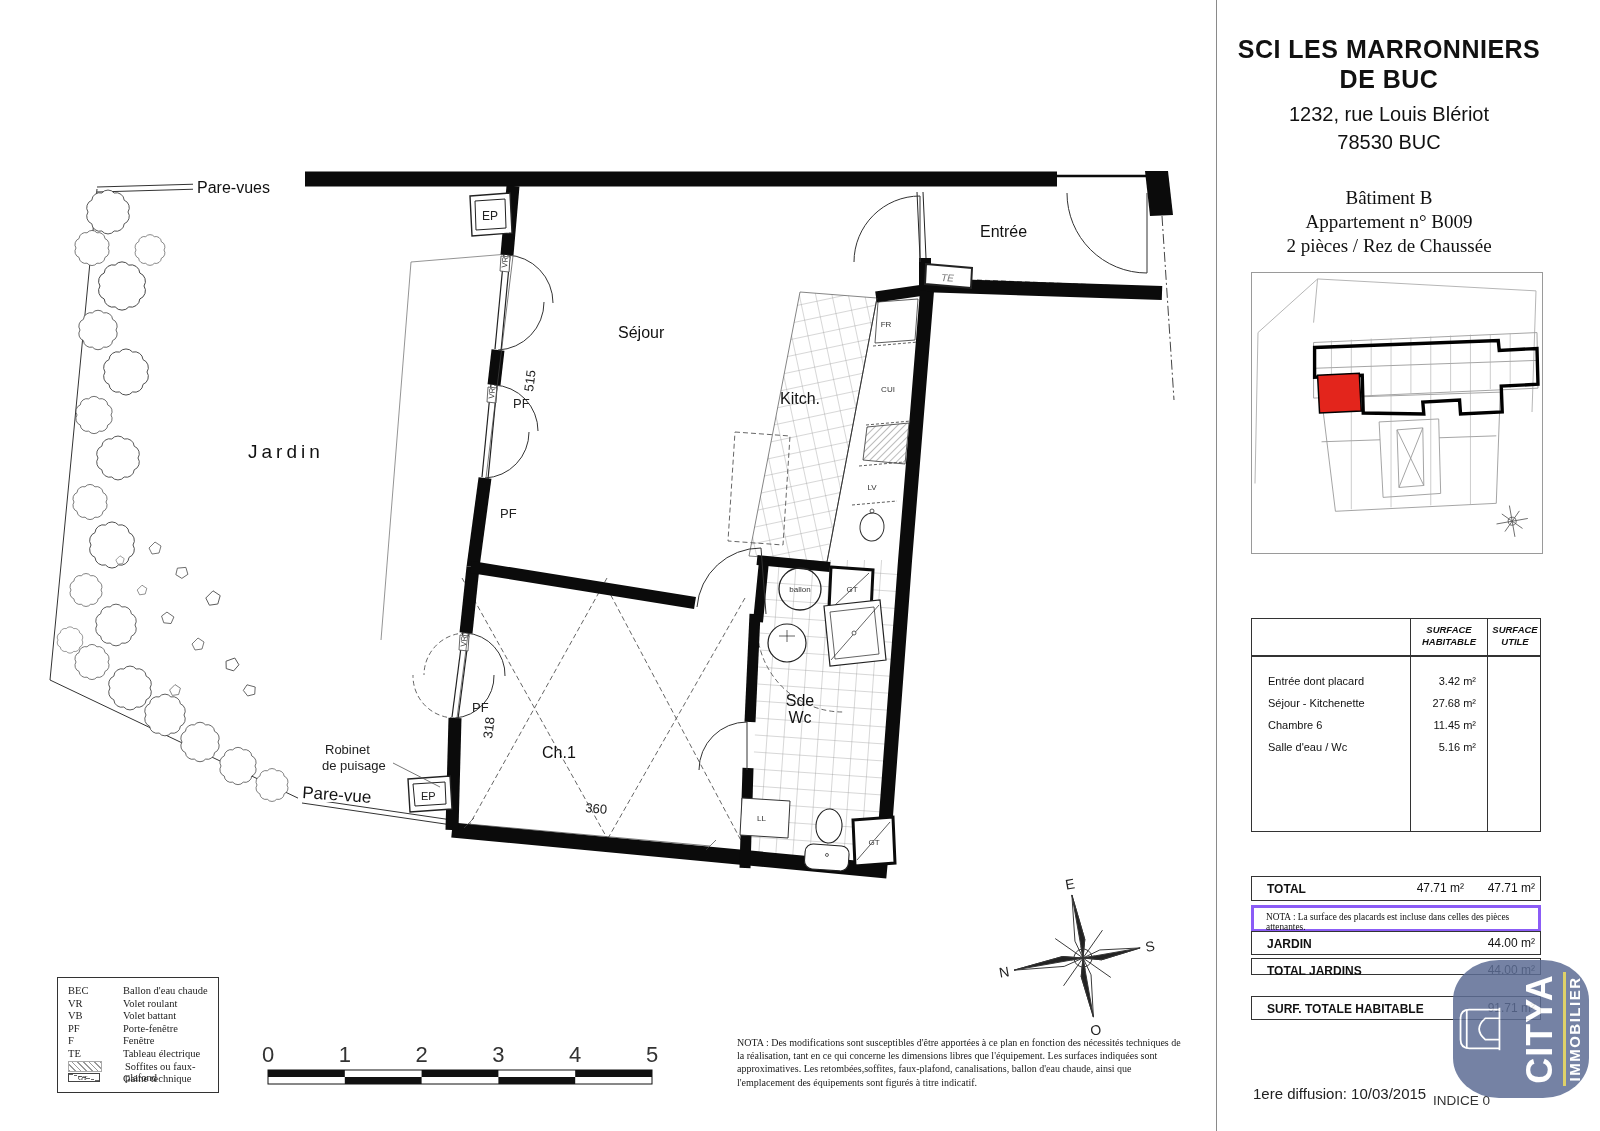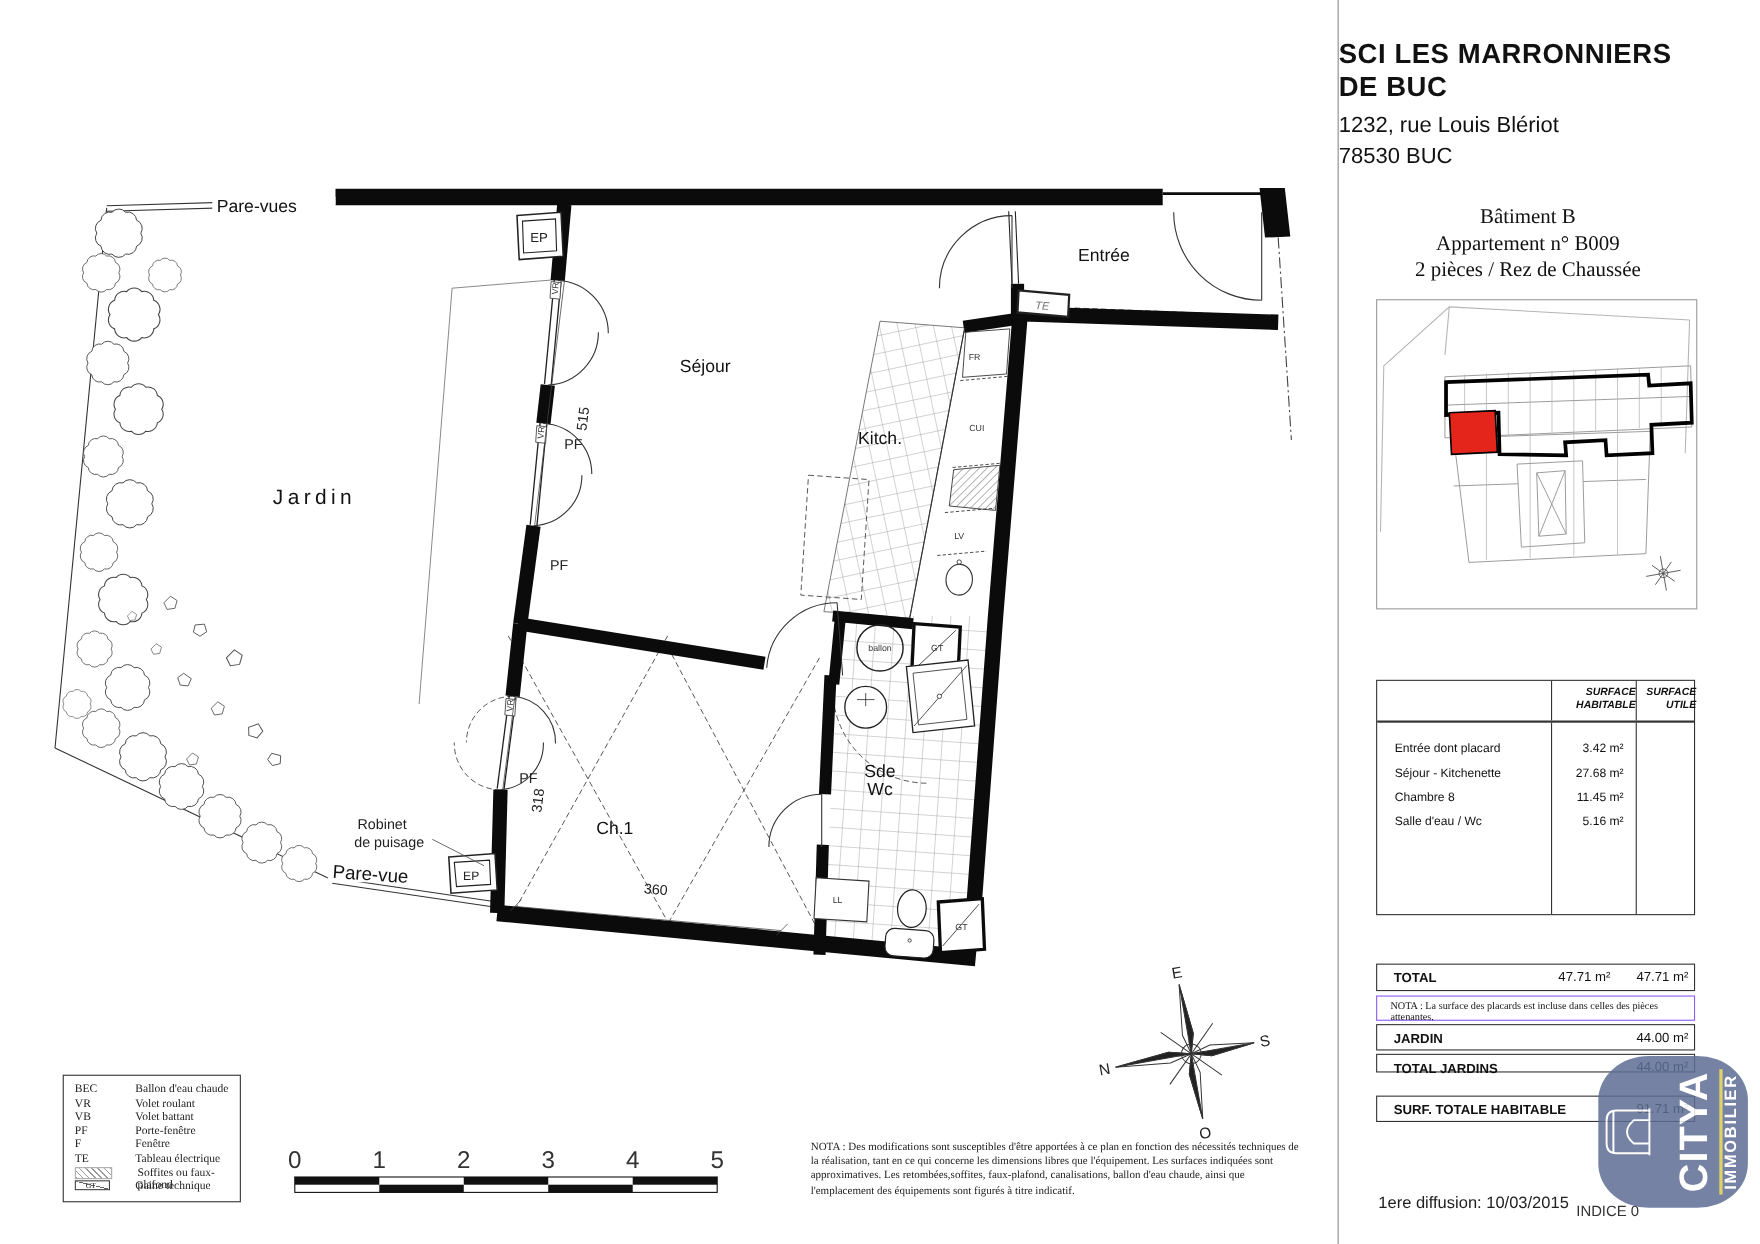--- a/index.html
+++ b/index.html
@@ -18,47 +18,47 @@
             border:0.5px solid #aaa;}
   .sw-gt{border:1px solid #444;position:relative;font-size:7px;line-height:8px;
          padding-left:9px;box-sizing:border-box;
          background:linear-gradient(to top right,transparent 47%,#666 47%,#666 53%,transparent 53%);}
   
   .nota-bottom{position:absolute;left:737px;top:1036px;width:452px;
       font-family:"Liberation Serif",serif;font-size:10px;line-height:1.32;color:#1a1a1a;}
   
   .right-panel{position:absolute;left:1216px;top:0;width:384px;height:1131px;
                border-left:1px solid #8a8a8a;}
-  .rp-head{position:absolute;left:0;top:34px;width:344px;text-align:left;}
+  .rp-head{position:absolute;left:0;top:34px;width:344px;text-align:center;}
   .rp-title{font-size:25px;font-weight:bold;line-height:30px;letter-spacing:.5px;}
   .rp-addr{font-size:20px;line-height:28px;margin-top:6px;}
   .rp-bat{position:absolute;left:0;top:186px;width:344px;text-align:center;
           font-family:"Liberation Serif",serif;font-size:19px;line-height:24px;}
   .siteplan-box{position:absolute;left:34px;top:272px;width:290px;height:280px;
                 border:1px solid #9a9a9a;}
   
   .tbl{position:absolute;left:34px;top:618px;width:290px;border:1.5px solid #333;
        box-sizing:border-box;}
   .tbl-head{display:flex;border-bottom:2px solid #333;height:36px;}
   .th-sp{width:158px;flex:none;}
-  .th{flex:none;font-size:9.5px;font-weight:bold;font-style:italic;text-align:right;
+  .th{flex:none;font-size:9.5px;font-weight:bold;font-style:italic;text-align:center;
       padding-top:5px;line-height:12px;border-left:1.2px solid #333;box-sizing:border-box;}
   .th.hab{width:77px;}
   .th.utl{width:55px;}
   .tbl-body{position:relative;height:174px;}
   .colline{position:absolute;top:0;bottom:0;width:0;border-left:1.2px solid #333;}
   .tr{position:absolute;left:0;width:100%;height:22px;font-size:11px;}
   .td-label{position:absolute;left:16px;}
   .td-hab{position:absolute;left:158px;width:66px;text-align:right;}
   .rowbox{position:absolute;left:34px;width:290px;border:1.5px solid #333;
           box-sizing:border-box;font-size:12px;font-weight:bold;}
   .rowbox .lbl{position:absolute;left:15px;top:5px;}
   .rowbox .v1{position:absolute;right:76px;top:4px;font-weight:normal;font-size:12px;}
   .rowbox .v2{position:absolute;right:5px;top:4px;font-weight:normal;font-size:12px;}
-  .notabox{position:absolute;left:34px;width:290px;border:1px solid #8b5cf6;
+  .notabox{position:absolute;left:34px;width:290px;border:3px solid #8b5cf6;
            box-sizing:border-box;font-family:"Liberation Serif",serif;font-size:9.3px;
            padding:4px 2px 17px 12px;}
   .footer-diff{position:absolute;left:36px;top:1085px;font-size:15px;color:#222;}
   .footer-ind{position:absolute;left:216px;top:1093px;width:110px;text-align:left;
               font-size:13.5px;color:#333;z-index:1;}
   
   .logo{position:absolute;left:236px;top:960px;width:136px;height:138px;z-index:3;
         border-radius:46px/40px;}
   .logo-citya{position:absolute;left:64%;top:50%;transform:translate(-50%,-50%) rotate(-90deg);
         color:#fff;font-weight:bold;font-size:36px;letter-spacing:1px;white-space:nowrap;}
@@ -440,21 +440,21 @@
       <div class="colline" style="left:235px;"></div>
       <div class="tr" style="top:18px;">
         <span class="td-label">Entrée dont placard</span>
         <span class="td-hab">3.42 m²</span>
       </div>
       <div class="tr" style="top:40px;">
         <span class="td-label">Séjour - Kitchenette</span>
         <span class="td-hab">27.68 m²</span>
       </div>
       <div class="tr" style="top:62px;">
-        <span class="td-label">Chambre 8</span>
+        <span class="td-label">Chambre 6</span>
         <span class="td-hab">11.45 m²</span>
       </div>
       <div class="tr" style="top:84px;">
         <span class="td-label">Salle d'eau / Wc</span>
         <span class="td-hab">5.16 m²</span>
       </div>
     </div>
   </div>
 
   <div class="rowbox" style="top:876px;height:25px;">

